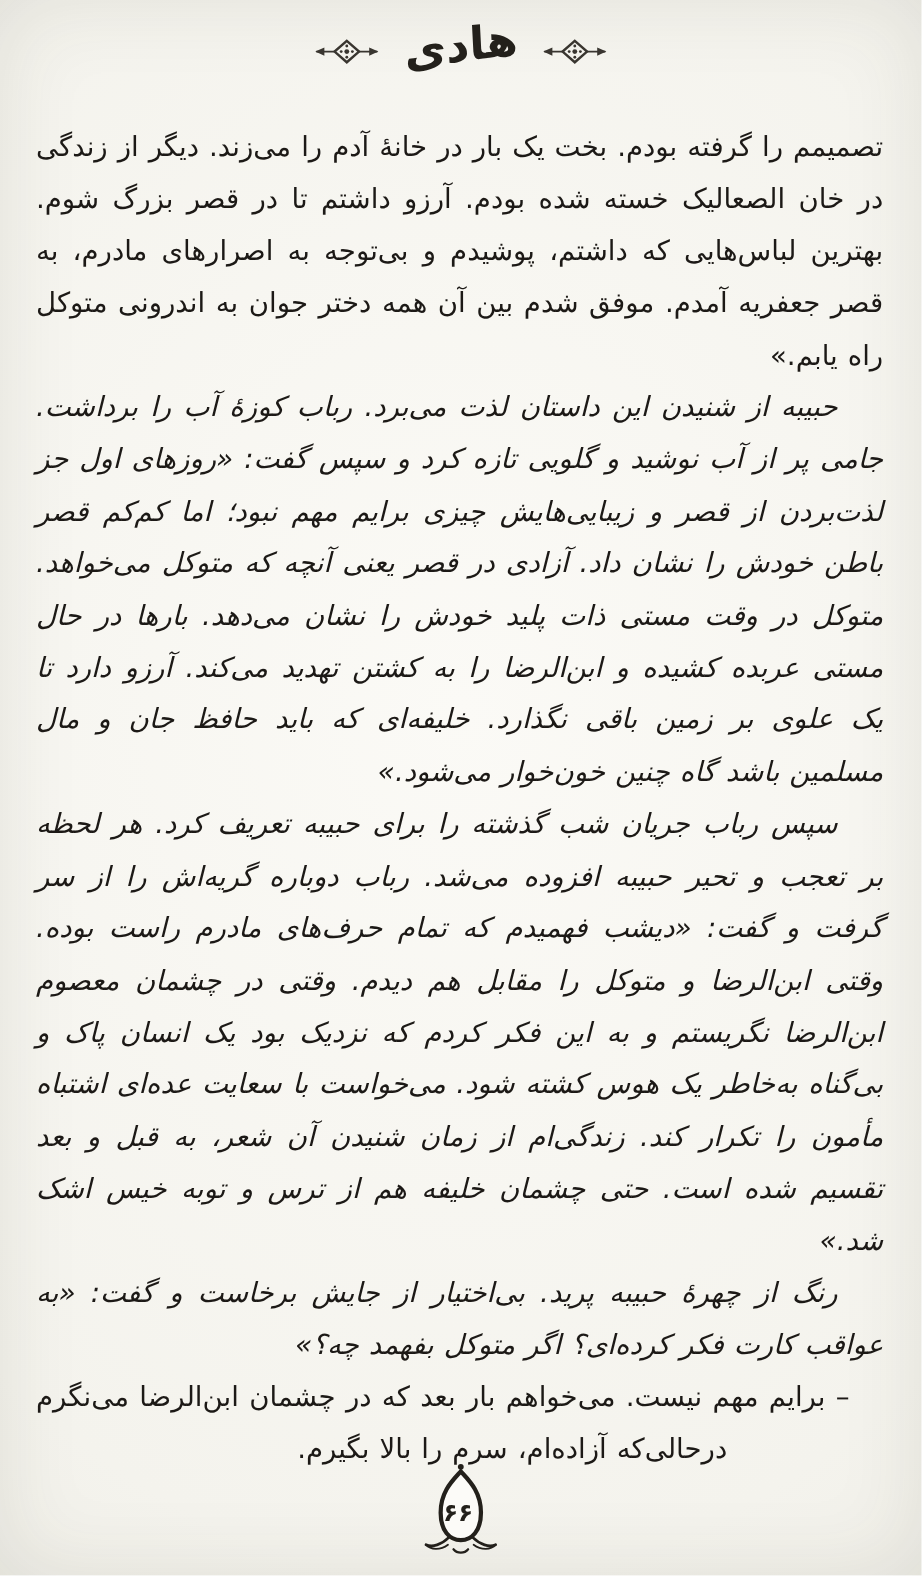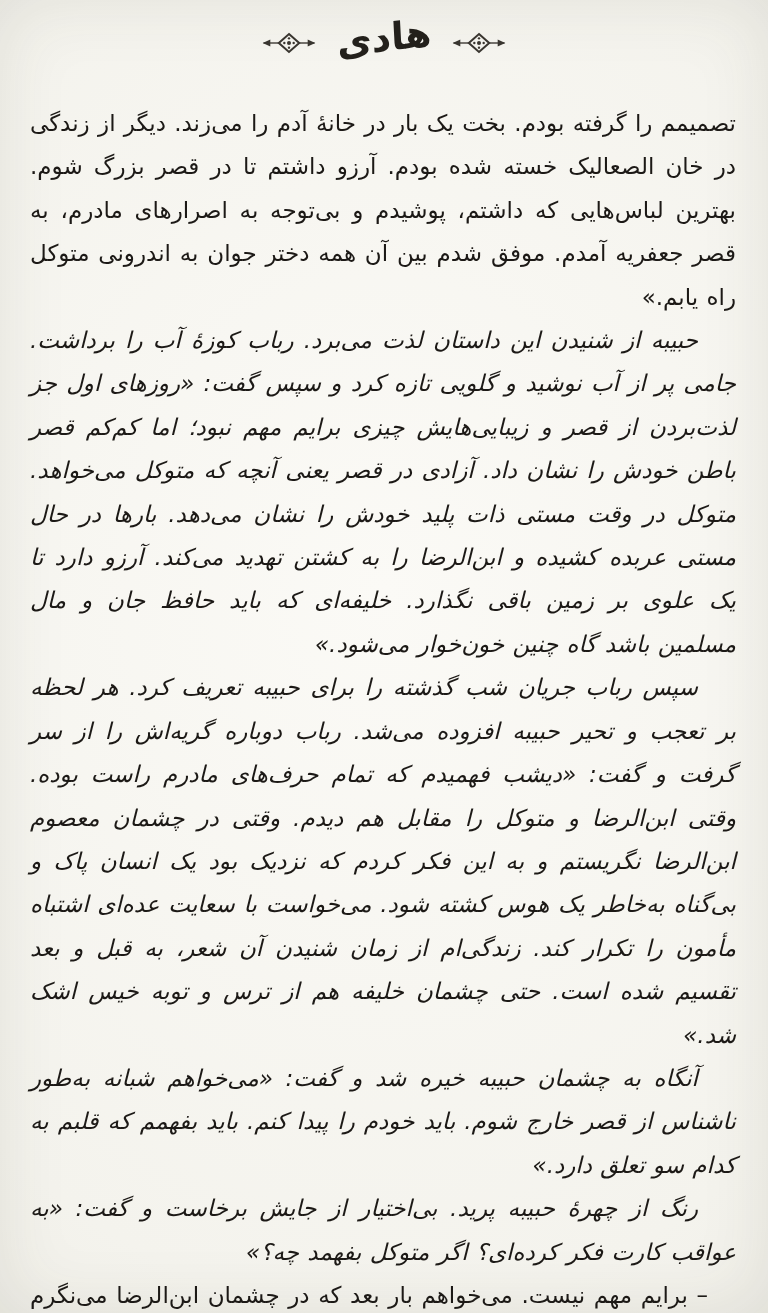--- a/index.html
+++ b/index.html
@@ -103,20 +103,33 @@
         <circle cx="27.5" cy="13" r="1.4" fill="#2a2620" stroke="none"></circle>
         <circle cx="38.5" cy="13" r="1.4" fill="#2a2620" stroke="none"></circle>
       </g>
     </svg>
   </header>
 
   <main class="text-block">
     <p class="para">تصمیمم را گرفته بودم. بخت یک بار در خانهٔ آدم را می‌زند. دیگر از زندگی در خان الصعالیک خسته شده بودم. آرزو داشتم تا در قصر بزرگ شوم. بهترین لباس‌هایی که داشتم، پوشیدم و بی‌توجه به اصرارهای مادرم، به قصر جعفریه آمدم. موفق شدم بین آن همه دختر جوان به اندرونی متوکل راه یابم.»</p>
     <p class="para indent">حبیبه از شنیدن این داستان لذت می‌برد. رباب کوزهٔ آب را برداشت. جامی پر از آب نوشید و گلویی تازه کرد و سپس گفت: «روزهای اول جز لذت‌بردن از قصر و زیبایی‌هایش چیزی برایم مهم نبود؛ اما کم‌کم قصر باطن خودش را نشان داد. آزادی در قصر یعنی آنچه که متوکل می‌خواهد. متوکل در وقت مستی ذات پلید خودش را نشان می‌دهد. بارها در حال مستی عربده کشیده و ابن‌الرضا را به کشتن تهدید می‌کند. آرزو دارد تا یک علوی بر زمین باقی نگذارد. خلیفه‌ای که باید حافظ جان و مال مسلمین باشد گاه چنین خون‌خوار می‌شود.»</p>
     <p class="para indent">سپس رباب جریان شب گذشته را برای حبیبه تعریف کرد. هر لحظه بر تعجب و تحیر حبیبه افزوده می‌شد. رباب دوباره گریه‌اش را از سر گرفت و گفت: «دیشب فهمیدم که تمام حرف‌های مادرم راست بوده. وقتی ابن‌الرضا و متوکل را مقابل هم دیدم. وقتی در چشمان معصوم ابن‌الرضا نگریستم و به این فکر کردم که نزدیک بود یک انسان پاک و بی‌گناه به‌خاطر یک هوس کشته شود. می‌خواست با سعایت عده‌ای اشتباه مأمون را تکرار کند. زندگی‌ام از زمان شنیدن آن شعر، به قبل و بعد تقسیم شده است. حتی چشمان خلیفه هم از ترس و توبه خیس اشک شد.»</p>
-    <p class="para indent">آنگاه به چشمان حبیبه خیره شد و گفت: «می‌خواهم شبانه به‌طور ناشناس از قصر خارج شوم. باید خودم را پیدا کنم. باید بفهمم که قلبم به کدام سو تعلق دارد.»</p>
     <p class="para indent">رنگ از چهرهٔ حبیبه پرید. بی‌اختیار از جایش برخاست و گفت: «به عواقب کارت فکر کرده‌ای؟ اگر متوکل بفهمد چه؟»</p>
     <p class="para hang">– برایم مهم نیست. می‌خواهم بار بعد که در چشمان ابن‌الرضا می‌نگرم درحالی‌که آزاده‌ام، سرم را بالا بگیرم.</p>
 
   </main>
 
+  <footer class="page-footer">
+    <svg class="medallion" viewBox="0 0 100 110" xmlns="http://www.w3.org/2000/svg">
+      <g stroke="#23201b" fill="none" stroke-linecap="round">
+        <circle cx="50" cy="7" r="3.2" fill="#23201b" stroke="none"></circle>
+        <path d="M50 12 C41 22 28 34 28 57 C28 77 38 87 50 87 C62 87 72 77 72 57 C72 34 59 22 50 12 Z" stroke-width="4.6" fill="#fcfbf8"></path>
+        <path d="M37 84 C29 92 19 95 12 92" stroke-width="3"></path>
+        <path d="M12 92 C17 98 28 98 36 92" stroke-width="2"></path>
+        <path d="M63 84 C71 92 81 95 88 92" stroke-width="3"></path>
+        <path d="M88 92 C83 98 72 98 64 92" stroke-width="2"></path>
+        <path d="M42 97 C46 102 54 102 58 97" stroke-width="2.4"></path>
+        <text x="47" y="66" font-size="27" text-anchor="middle" fill="#23201b" stroke="none">۶۶</text>
+      </g>
+    </svg>
+  </footer>
 
 </div>
 
 </body></html>

